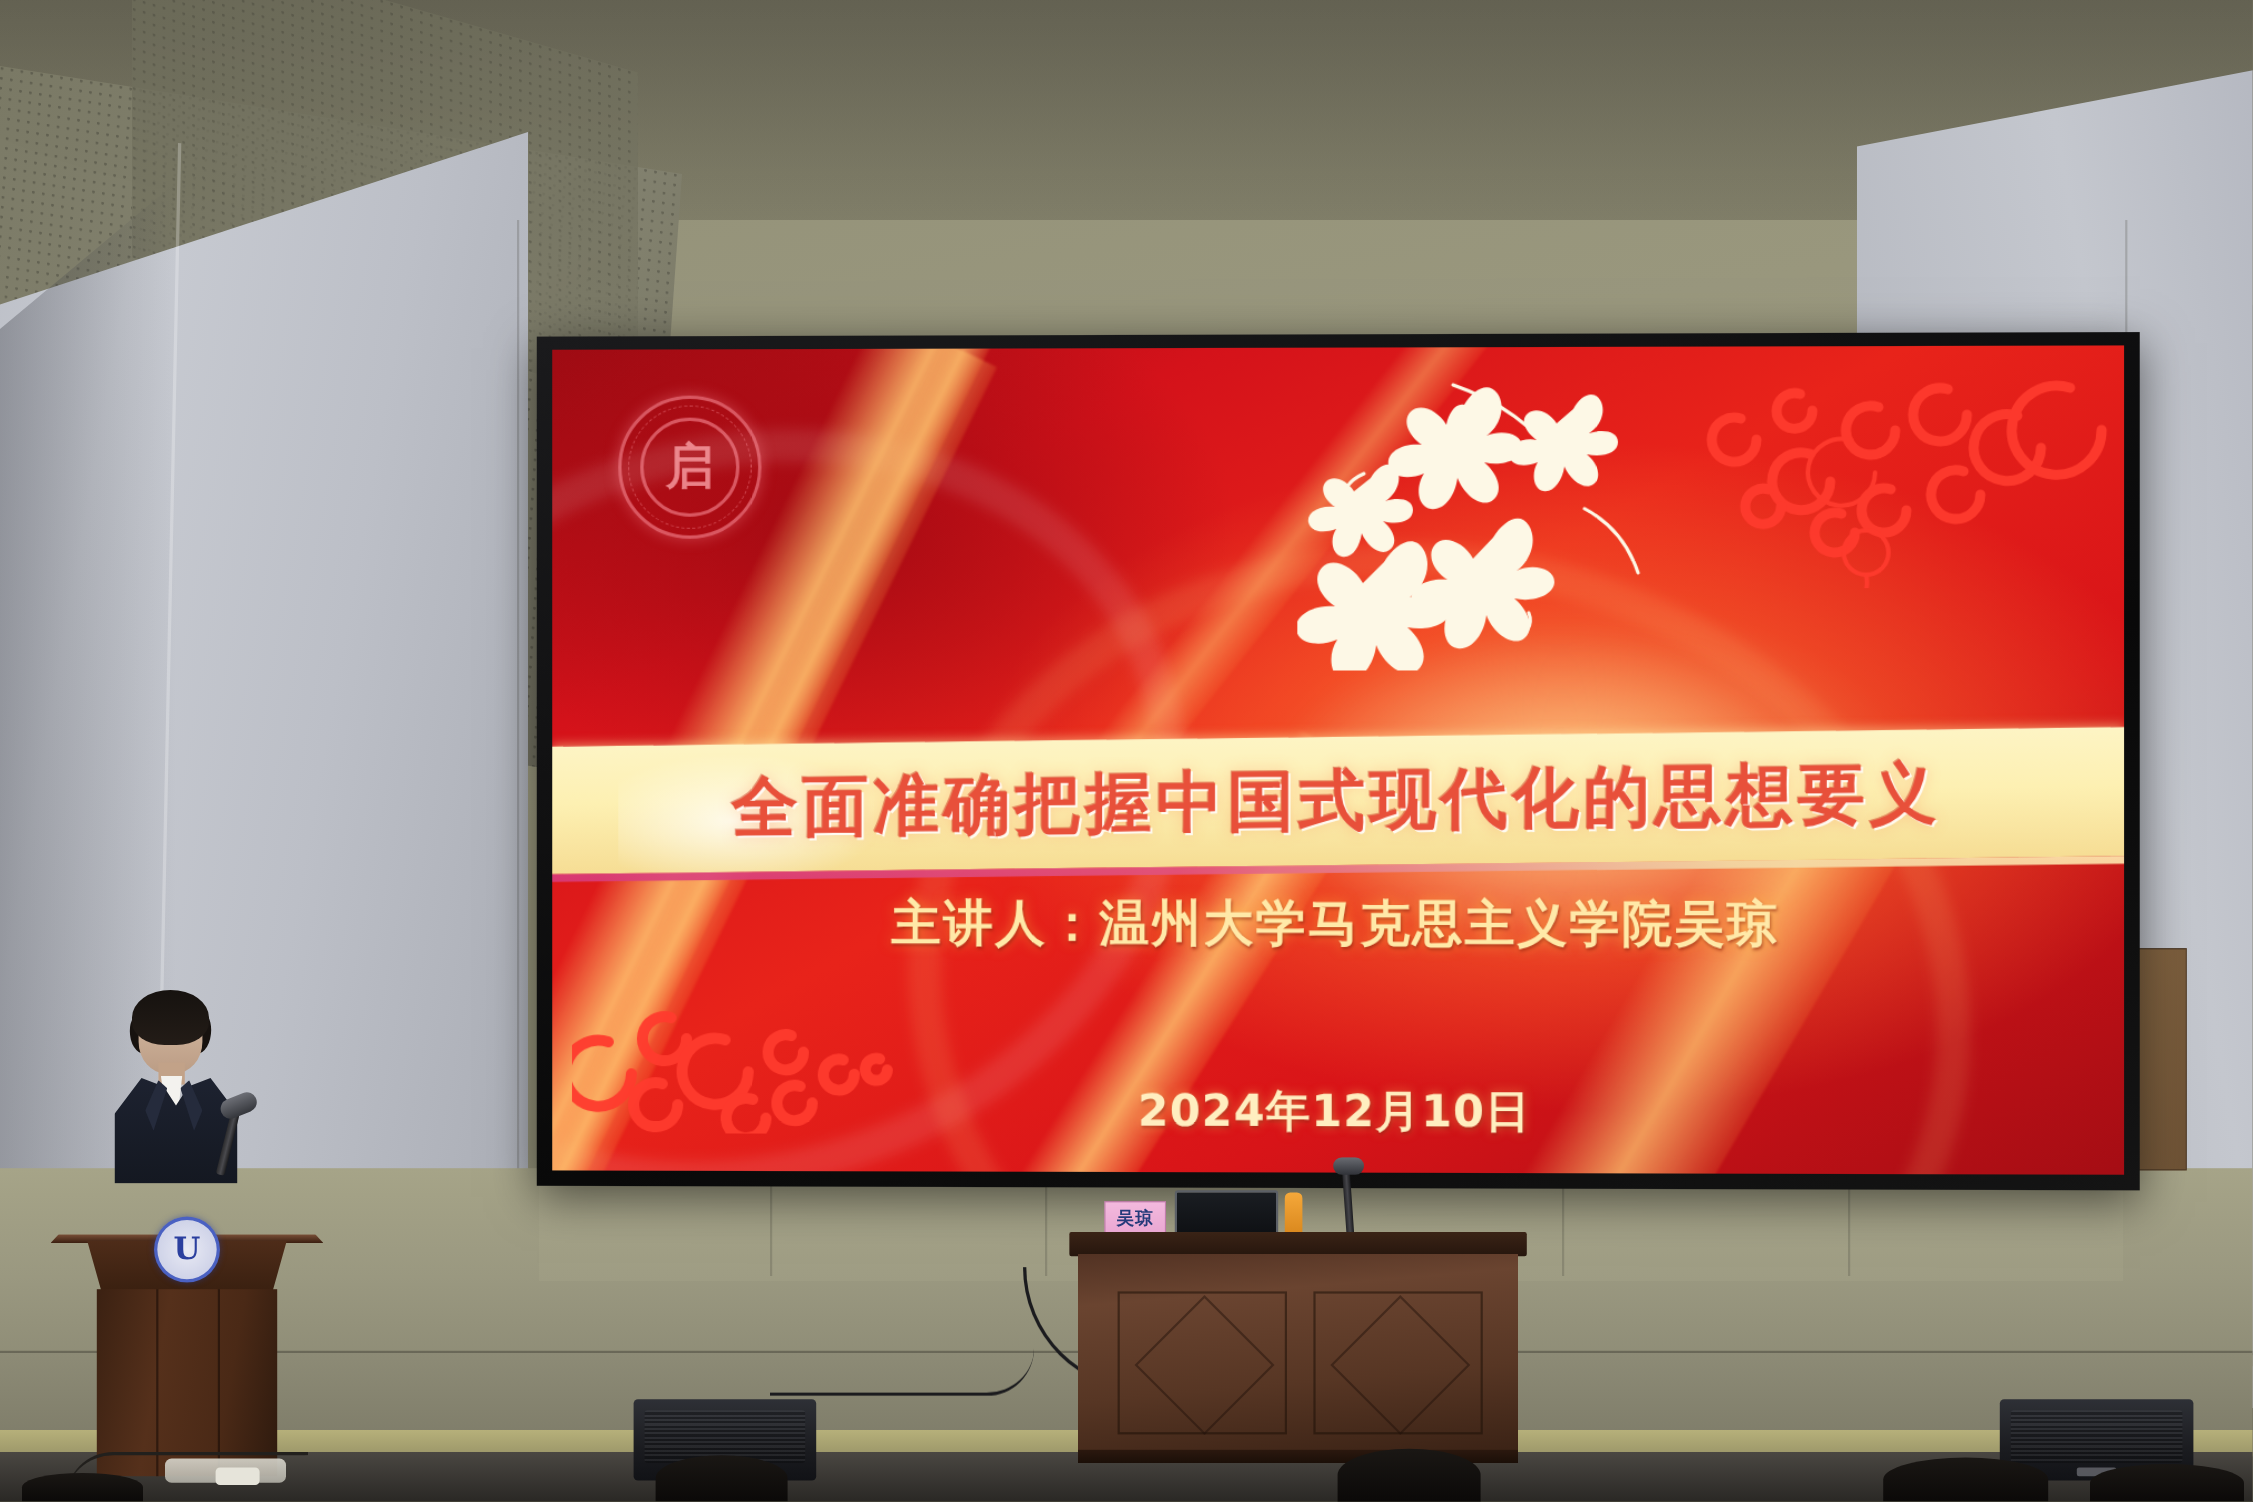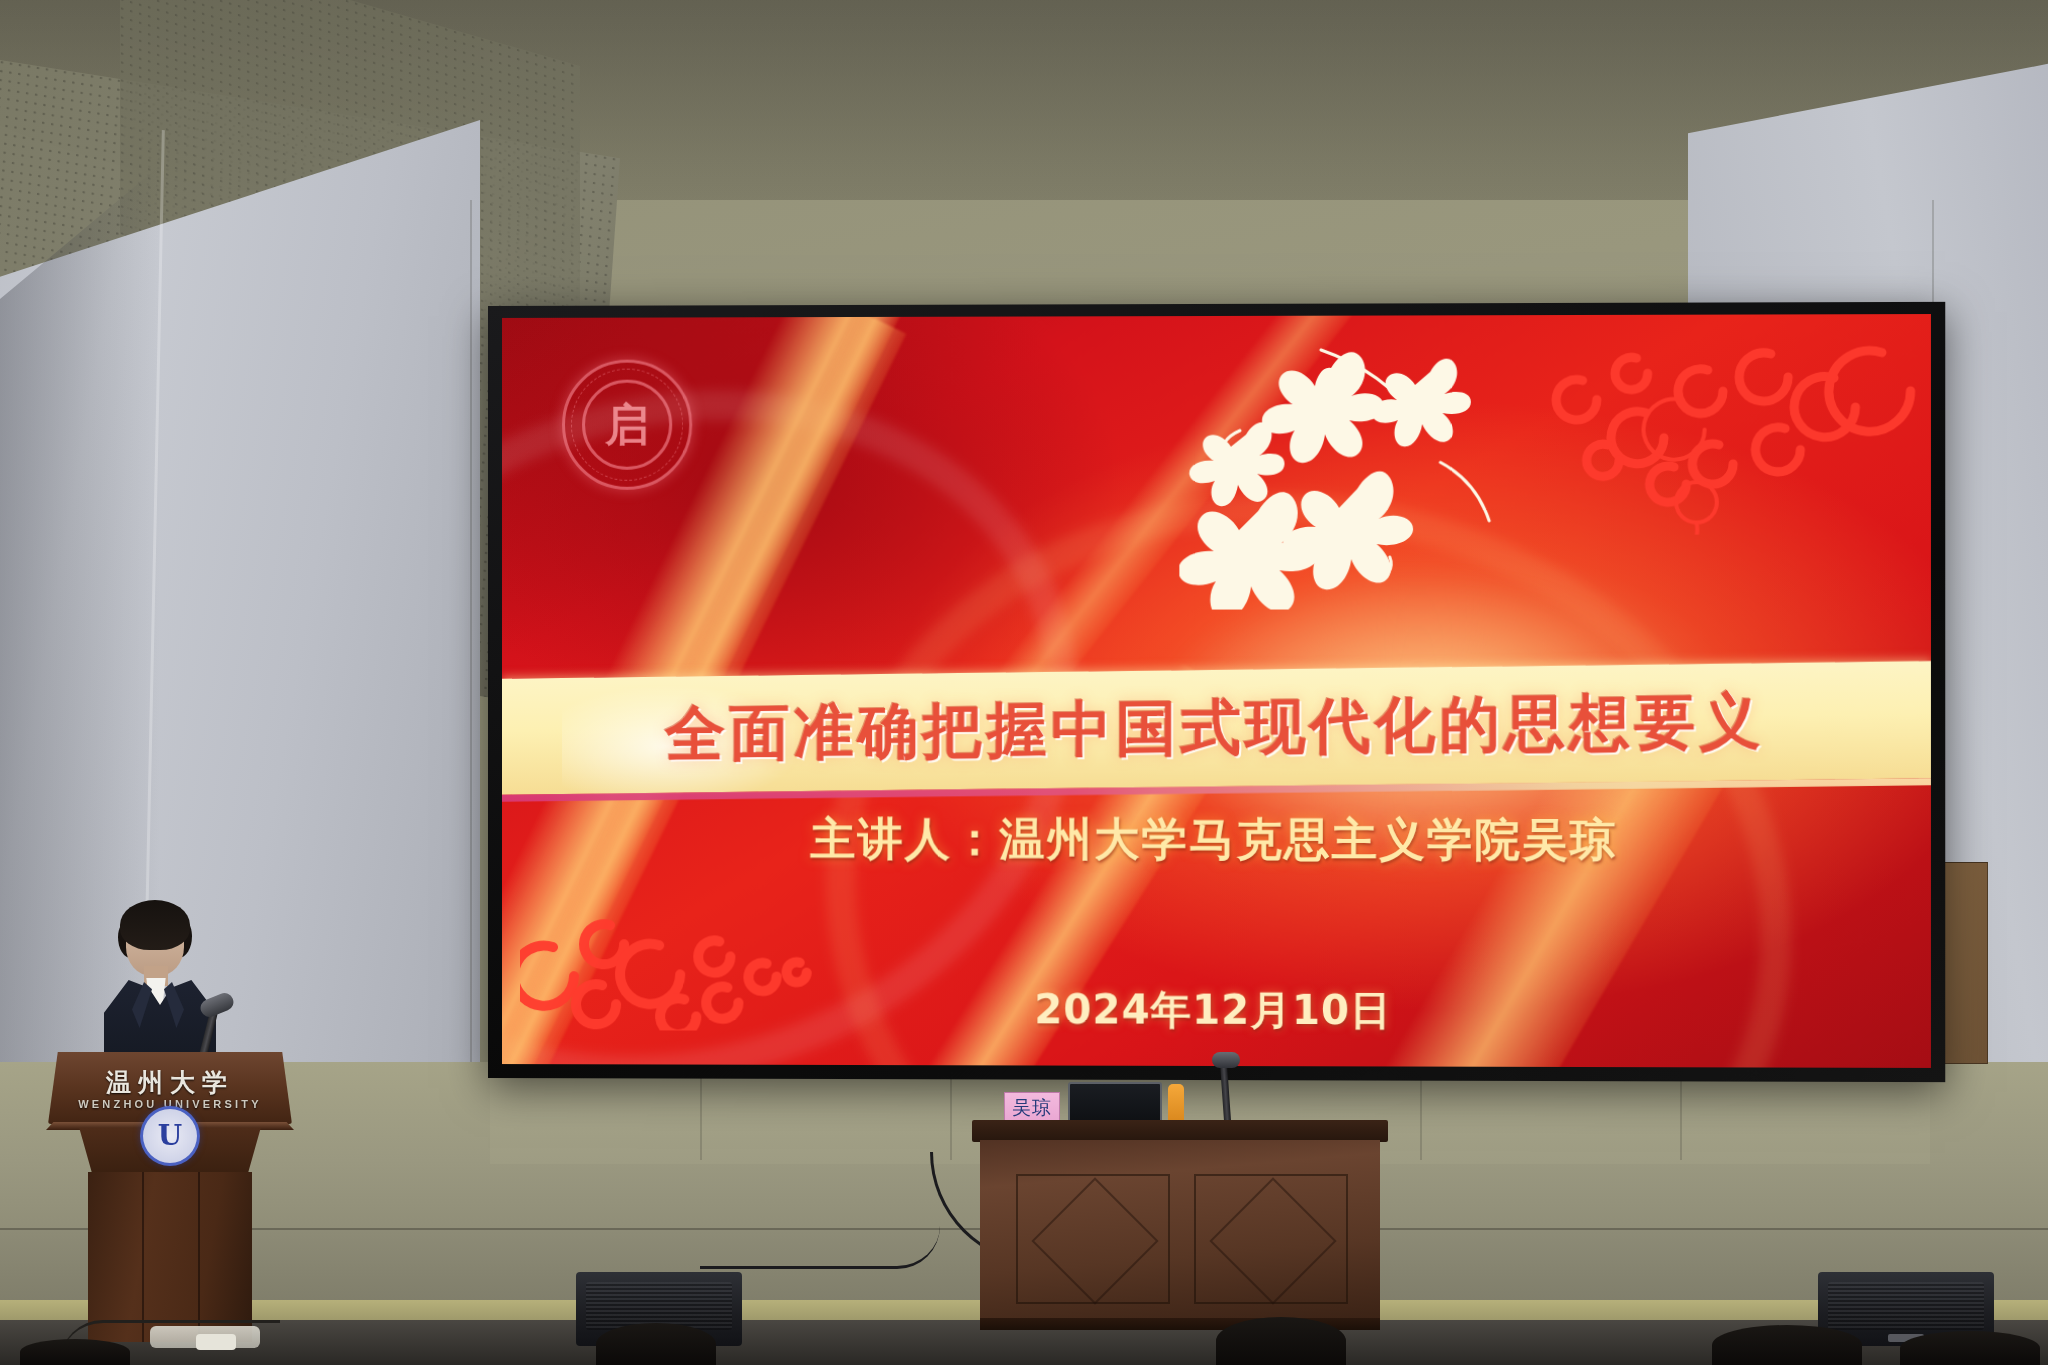--- a/index.html
+++ b/index.html
@@ -360,21 +360,21 @@
     background:linear-gradient(180deg,#2b180e,#1b0f08);
   }
   .namecard{
     position:absolute;left:1004px;top:1092px;width:54px;height:30px;
     background:linear-gradient(180deg,#f3b9dd,#e9a6d2);
     border:1px solid rgba(160,90,140,.6);
     display:flex;align-items:center;justify-content:center;
   }
   .namecard span{
     font-family:"DejaVu Serif","Liberation Serif",serif;
-    font-size:19px;font-weight:400;color:#243a7a;letter-spacing:1px;
+    font-size:16px;font-weight:700;color:#243a7a;letter-spacing:1px;
   }
   .laptop{
     position:absolute;left:1068px;top:1082px;width:90px;height:42px;
     background:linear-gradient(180deg,#1a1d22,#0d0f12);
     border:2px solid #5b5f66;border-radius:3px;
   }
   .bottle{
     position:absolute;left:1168px;top:1084px;width:16px;height:40px;
     background:linear-gradient(180deg,#f5a83a,#d8861c);
     border-radius:5px 5px 3px 3px;
@@ -567,24 +567,20 @@
     <div class="sp-shirt"></div>
     <div class="sp-jacket"></div>
     <div class="sp-lapelL"></div>
     <div class="sp-lapelR"></div>
   </div>
 
   <div class="mic"></div>
   <div class="mic-head"></div>
 
   <div class="podium">
-    <div class="podium-top">
-      <div class="podium-text-cn">温州大学</div>
-      <div class="podium-text-en">WENZHOU UNIVERSITY</div>
-    </div>
     <div class="podium-top-line"></div>
     <div class="podium-mid"></div>
     <div class="podium-body"></div>
     <div class="podium-body-seam" style="left:80px;"></div>
     <div class="podium-body-seam" style="left:136px;"></div>
     <div class="podium-emblem">
       <span>U</span>
     </div>
   </div>
 

